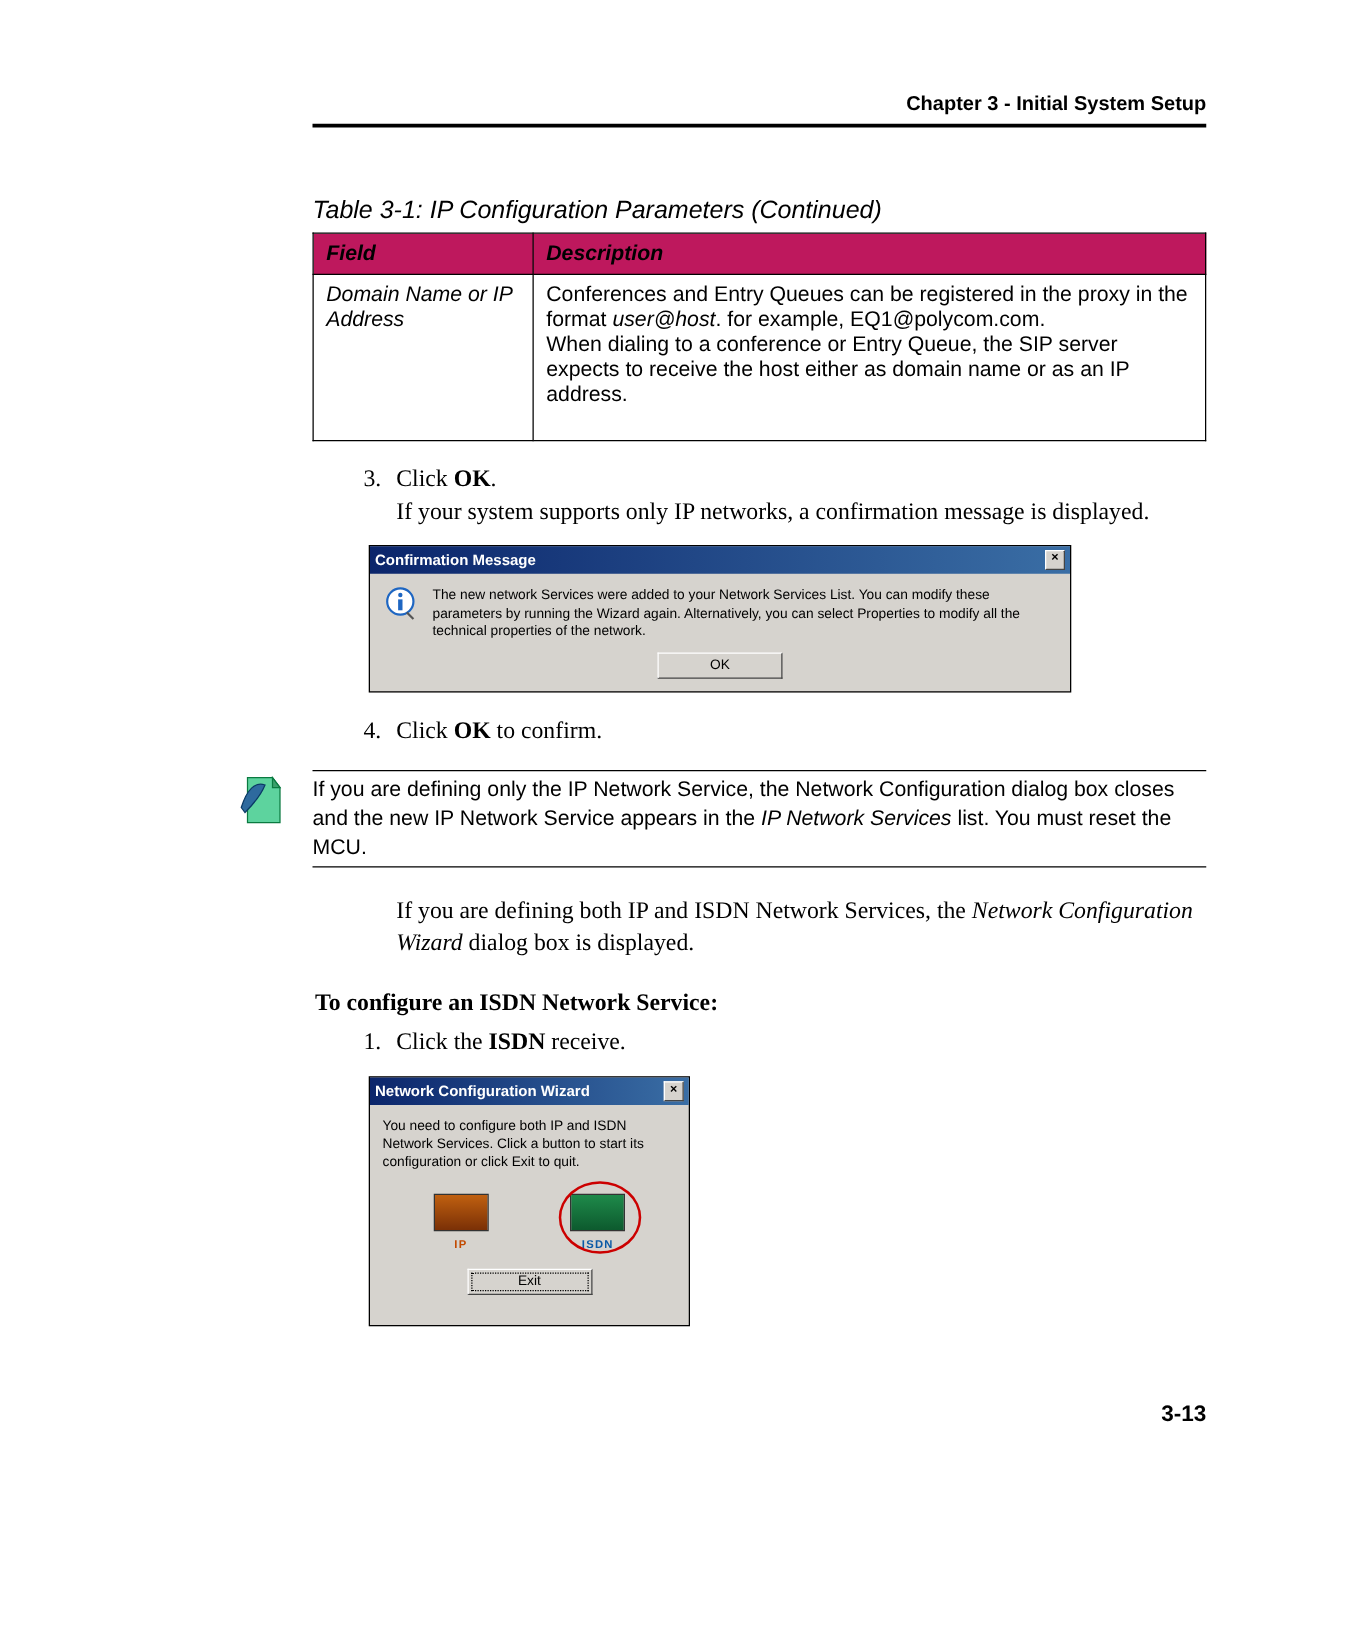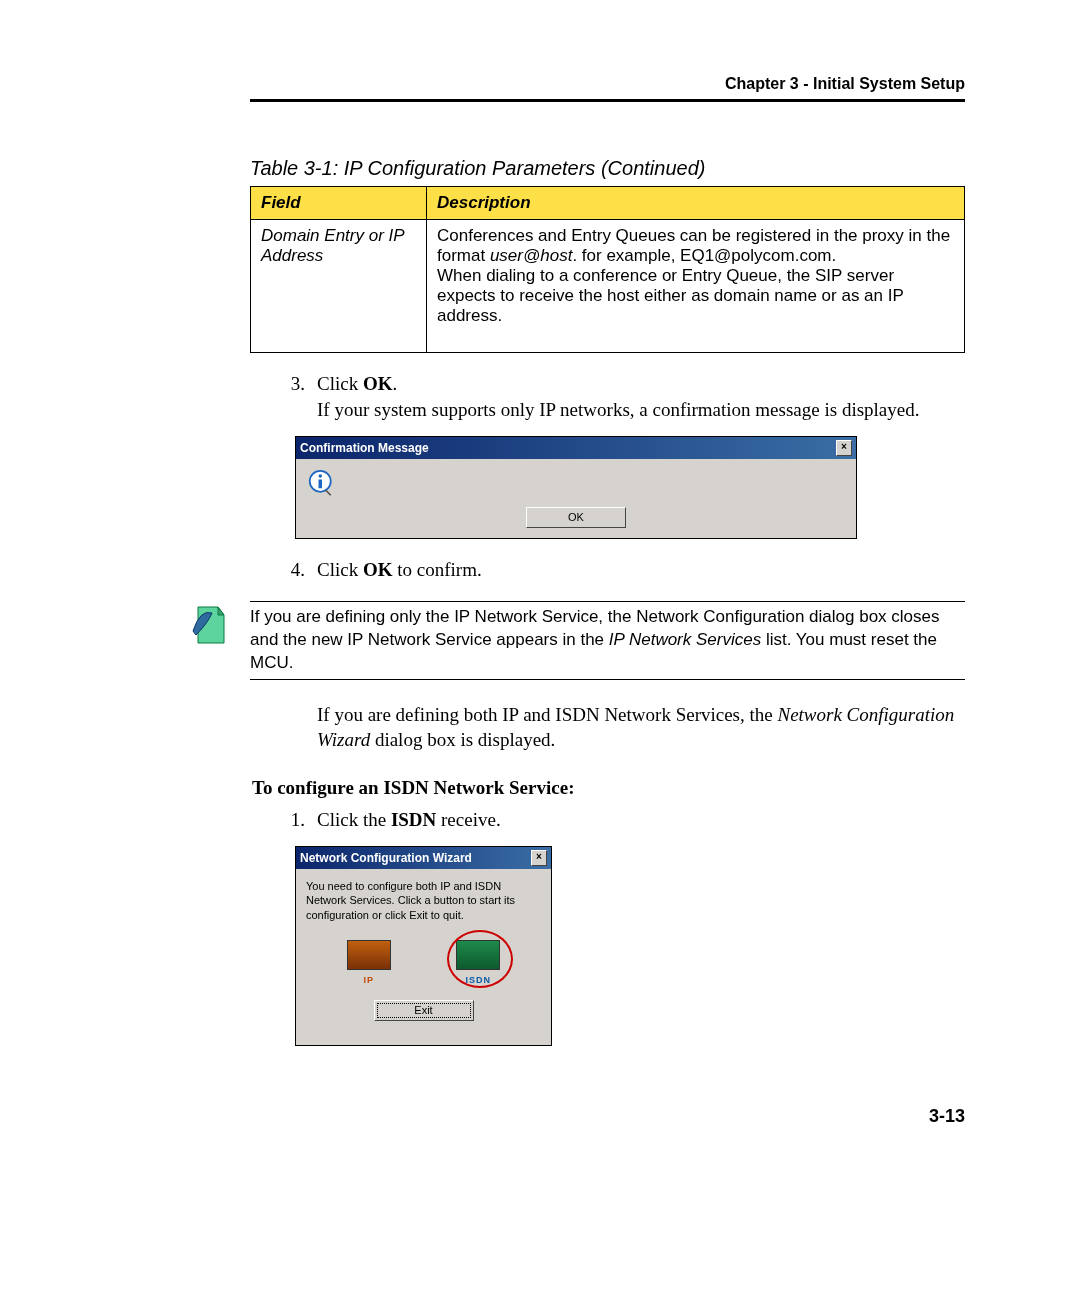--- a/index.html
+++ b/index.html
@@ -38,21 +38,21 @@
     font-family: Arial, Helvetica, sans-serif;
     font-size: 17px;
   }
   table.param th, table.param td {
     border: 1px solid #000;
     text-align: left;
     vertical-align: top;
     padding: 6px 10px;
   }
   table.param th {
-    background: #fde047;
+    background: #be185d;
     font-weight: bold;
     font-style: italic;
   }
   table.param td.field {
     font-style: italic;
     width: 155px;
   }
   .body-text {
     font-size: 19px;
     line-height: 1.35;
@@ -239,21 +239,21 @@
   <hr class="thick">
 
   <div class="table-caption">Table 3-1: IP Configuration Parameters (Continued)</div>
   <table class="param">
     <tbody>
         <tr>
       <th>Field</th>
       <th>Description</th>
     </tr>
     <tr>
-      <td class="field">Domain Entry or IP Address</td>
+      <td class="field">Domain Name or IP Address</td>
       <td>
         <span>Conferences and Entry Queues can be registered in the proxy in the format </span><span class="italic">user@host</span><span>. for example, EQ1@polycom.com.</span><br>
         <span>When dialing to a conference or Entry Queue, the SIP server expects to receive the host either as domain name or as an IP address.</span>
         <div style="height:20px;"></div>
       </td>
     </tr>
   </tbody>
     </table>
 
   <div class="body-text">
@@ -272,20 +272,21 @@
       </div>
       <div class="dlg-body">
         <div class="info-icon">
           <svg viewBox="0 0 32 32">
             <circle cx="14" cy="14" r="12" fill="#fff" stroke="#1e66c2" stroke-width="2"></circle>
             <circle cx="14" cy="8" r="2" fill="#1e66c2"></circle>
             <rect x="12" y="12" width="4" height="10" fill="#1e66c2"></rect>
             <path d="M20 24 L26 30" stroke="#555" stroke-width="2"></path>
           </svg>
         </div>
+        <div class="dlg-msg">The new network Services were added to your Network Services List. You can modify these parameters by running the Wizard again. Alternatively, you can select Properties to modify all the technical properties of the network.</div>
       </div>
       <div class="dlg-buttons">
         <span class="win-btn">OK</span>
       </div>
     </div>
 
     <div class="step">
       <div class="num">4.</div>
       <div class="txt">
         <span>Click </span><span class="bold">OK</span><span> to confirm.</span>

